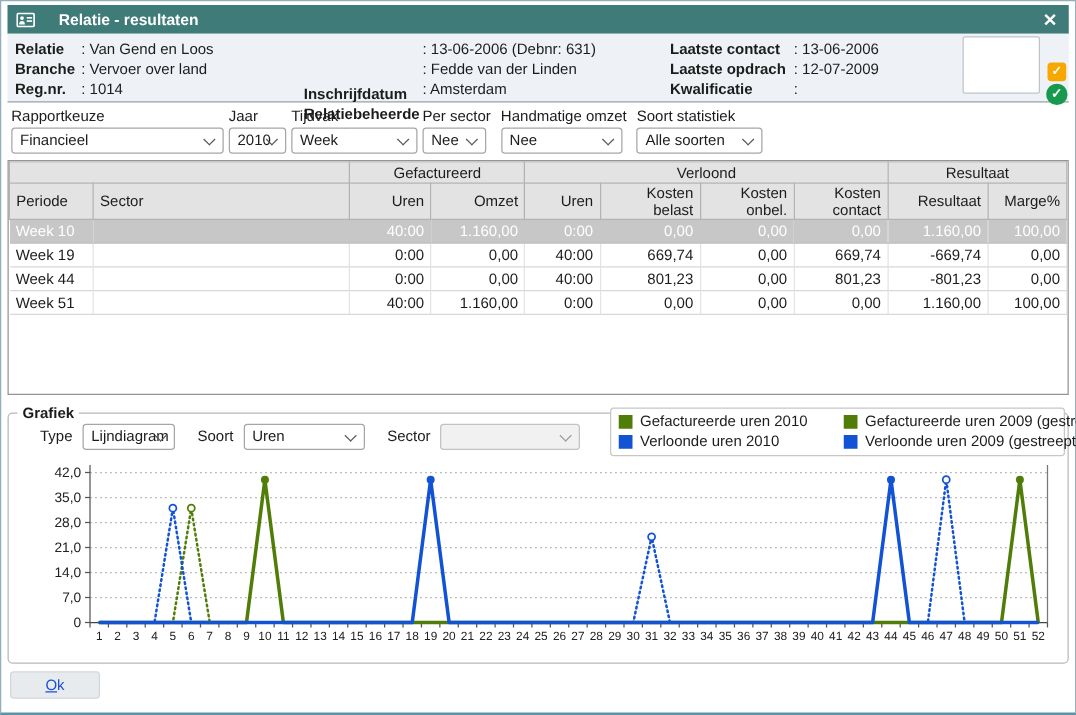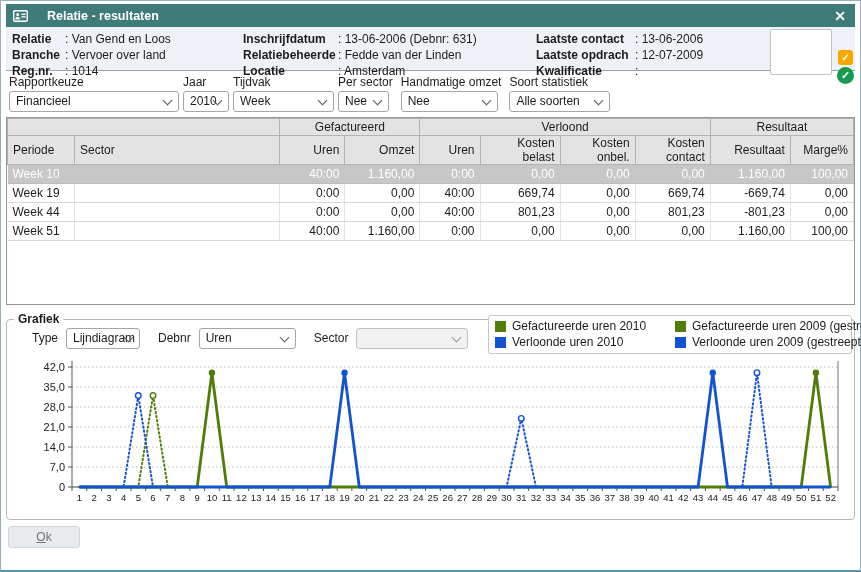--- a/index.html
+++ b/index.html
@@ -8,26 +8,26 @@
 
   .window { position:absolute; inset:0; background:#fff; border:1px solid #94aebc; border-bottom:2px solid #5d93a8; padding:3px 5px 0 5px; }
 
   
   .titlebar { height:23px; background:#3e7b79; color:#fff; display:flex; align-items:center; padding:0 7px; }
   .titlebar .ticon { display:flex; align-items:center; margin-right:7px; }
   .titlebar .ttext { flex:1; font-size:12.5px; font-weight:bold;padding-left:12px; }
   .titlebar .close { font-size:14px; font-weight:bold; cursor:pointer; padding:0 2px; line-height:1; }
 
   
-  .header-info { position:relative; height:44px; background:#eef2f6; border-bottom:1px solid #9aa4ab; font-size:12px; }
+  .header-info { position:relative; height:55px; background:#eef2f6; border-bottom:1px solid #9aa4ab; font-size:12px; }
   .hcol { position:absolute; top:4px; }
   .hcol.c1 { left:6px; }  .hcol.c2 { left:237px; } .hcol.c3 { left:530px; }
   .hrow { display:flex; height:16px; line-height:16px; white-space:nowrap; }
   .hlabel { font-weight:bold; }
-  .c1 .hlabel { width:53px; } .c2 .hlabel { width:95px; } .c3 .hlabel { width:99px; }
+  .c1 .hlabel { width:53px; } .c2 .hlabel { width:95px;margin-top:36px; } .c3 .hlabel { width:99px; }
   .colon::before { content:": "; }
   .photo-box { position:absolute; top:2px; right:23px; width:62px; height:46px; background:#fff; border:1px solid #bfc4c9; border-radius:2px; }
   .chk-orange { position:absolute; top:23px; right:2px; width:15px; height:15px; background:#f6a800; border-radius:3px; color:#fff; font-size:10px; font-weight:bold; text-align:center; line-height:15px; cursor:pointer; }
   .chk-green  { position:absolute; top:40px; right:1px; width:17px; height:17px; background:#179a4e; border-radius:50%; color:#fff; font-size:11px; font-weight:bold; text-align:center; line-height:17px; cursor:pointer; }
 
   
   .filterbar { padding:4px 0 5px 3px; font-size:12px; display:flex; }
   .filter { margin-right:4px; }
   .filter .flabel { height:15px; line-height:15px; margin-bottom:1px; white-space:nowrap; }
   .filter:nth-child(n+4) { margin-right:8px; }
@@ -58,21 +58,21 @@
   .chart-controls .clabel { margin:0 8px 0 18px; }
   .chart-controls .clabel:first-child { margin-left:20px; }
   .w-type { width:74px; } .w-bron { width:97px; } .w-sector { width:112px; }
   .legend-box { position:absolute; top:-5px; right:2px; width:364px; background:#fff; border:1px solid #c6c6c6; border-radius:3px; padding:3px 6px 4px 6px; display:grid; grid-template-columns:180px 1fr; row-gap:2px; font-size:12px; }
   .legend-item { display:flex; align-items:center; white-space:nowrap; }
   .legend-swatch { width:11px; height:11px; margin-right:6px; flex:0 0 auto; }
   .chart-svg { display:block; margin-top:4px; }
 
   
   .footer { padding:6px 0 0 2px; }
-  .ok-btn { width:72px; height:22px; background:#e8ebee; border:1px solid #d2d7dc; border-radius:3px; font-size:12px; font-family:"Liberation Sans",sans-serif; color:#737373; cursor:pointer; }
+  .ok-btn { width:72px; height:22px; background:#e8ebee; border:1px solid #d2d7dc; border-radius:3px; font-size:12px; font-family:"Liberation Sans",sans-serif; color:#1d4ed8; cursor:pointer; }
   .ok-btn .ul { text-decoration:underline; }
 </style>
 </head>
 <body>
 
 <div class="window">
 
   <div class="titlebar">
     <span class="ticon">
       <svg width="15" height="12" viewBox="0 0 15 12">
@@ -248,21 +248,21 @@
       </tbody>
     </table>
   </div>
 
   <div class="grafiek-box">
     <span class="grafiek-label">Grafiek</span>
 
     <div class="chart-controls">
       <span class="clabel">Type</span>
       <div class="select w-type"><span>Lijndiagram</span><span class="chev"></span></div>
-      <span class="clabel">Debnr</span>
+      <span class="clabel">Soort</span>
       <div class="select w-bron"><span>Uren</span><span class="chev"></span></div>
       <span class="clabel">Sector</span>
       <div class="select disabled w-sector"><span></span><span class="chev"></span></div>
     </div>
 
     <div class="legend-box">
       <div class="legend-item">
           <span class="legend-swatch" style="background: rgb(79, 125, 8);"></span>
           <span>Gefactureerde uren 2010</span>
         </div>

